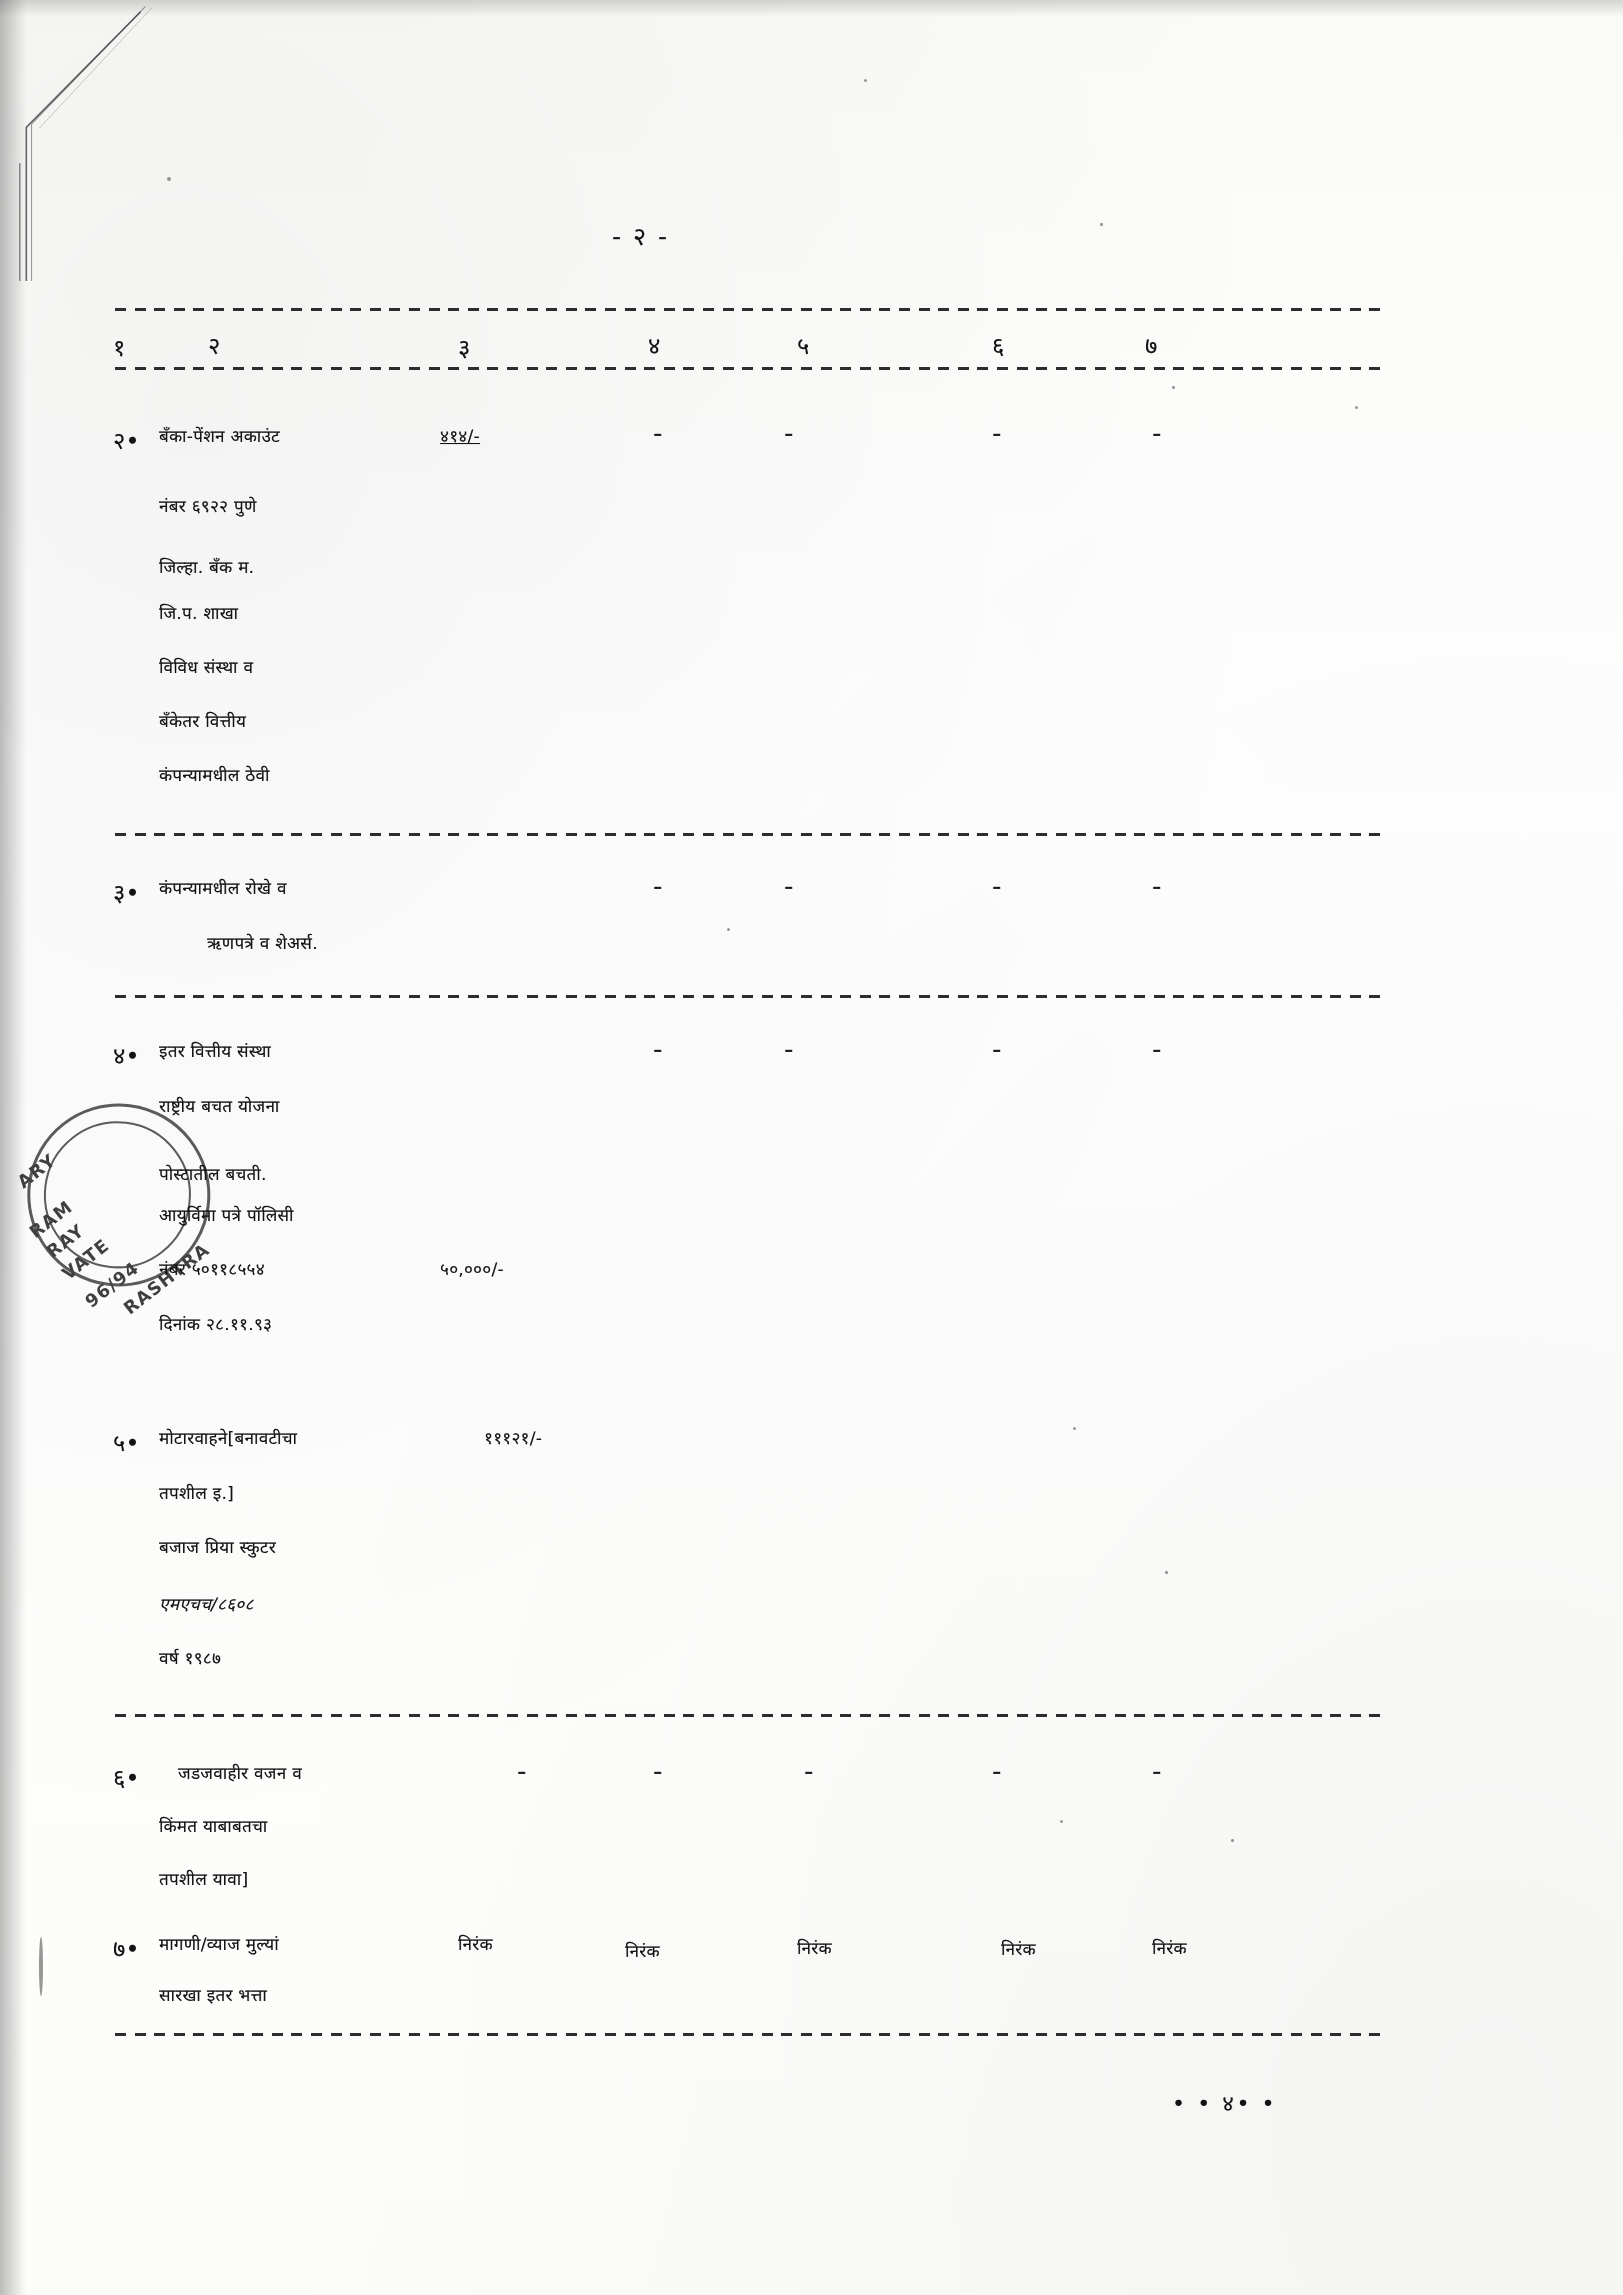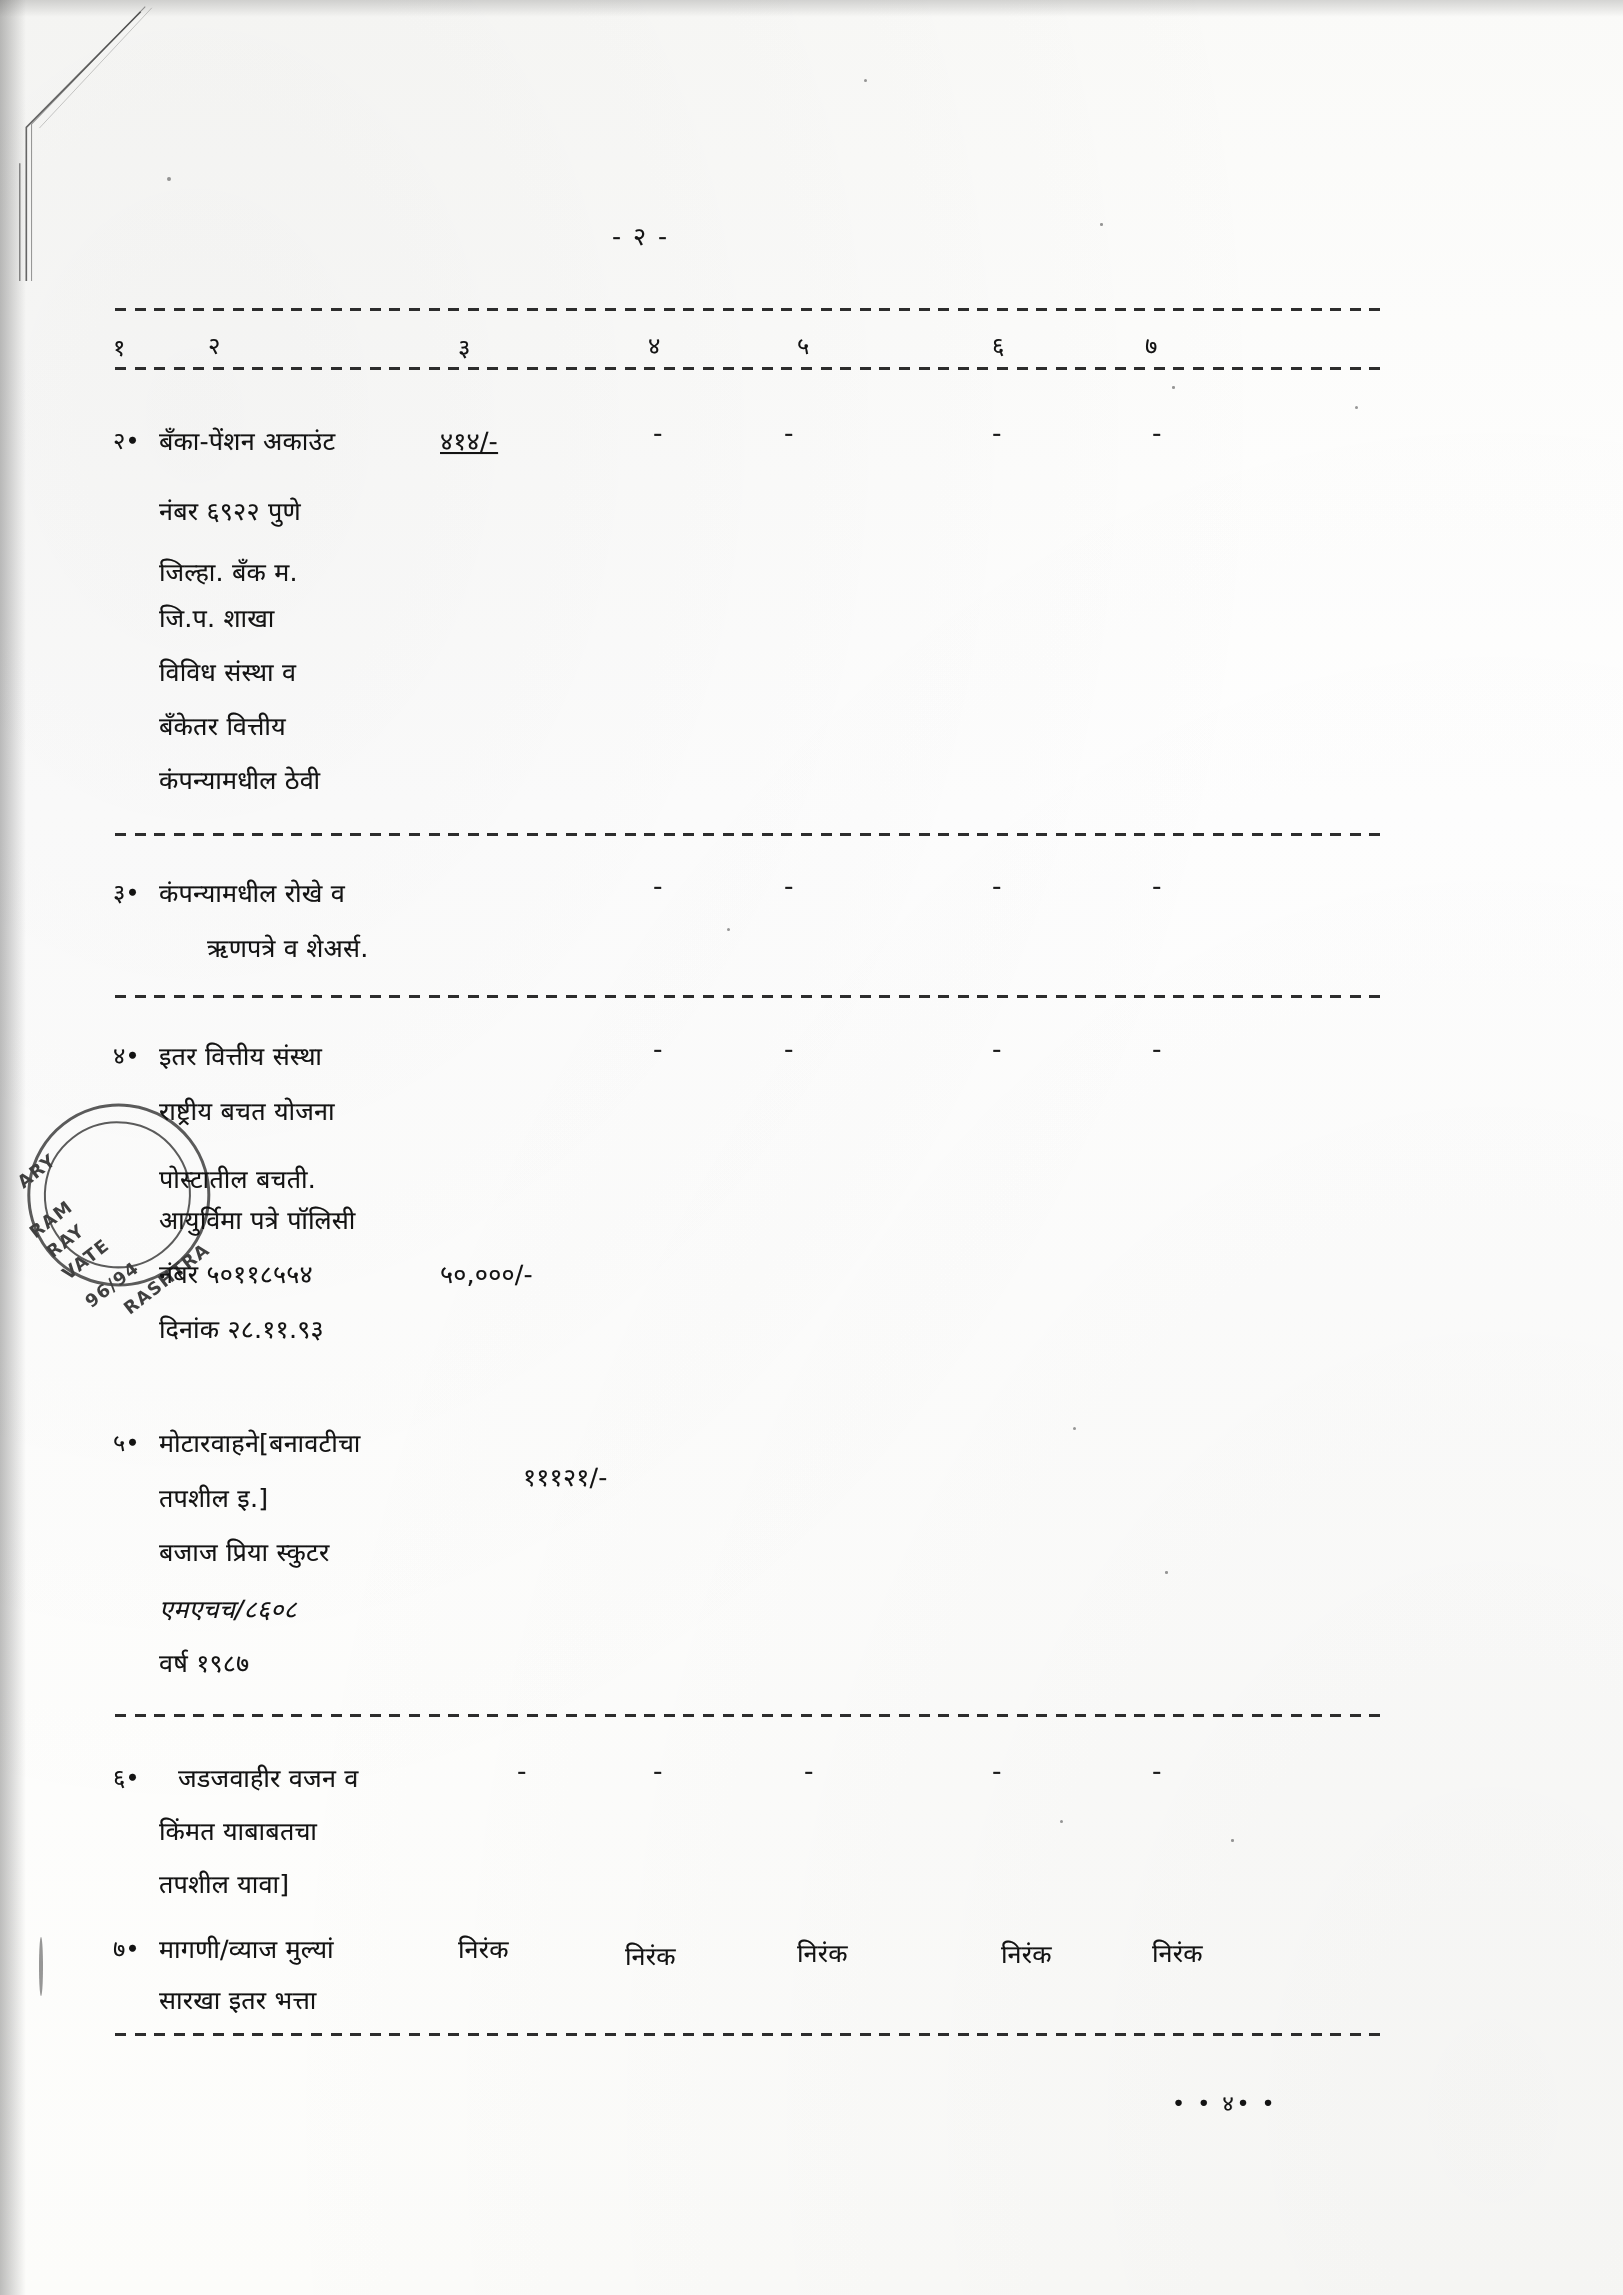--- a/index.html
+++ b/index.html
@@ -89,21 +89,21 @@
 
   .colhead {
     font-size: 23.6px;
   }
 
   .row-num {
     font-size: 23.6px;
   }
 
   .cell {
-    font-size: 25px;
+    font-size: 17px;
     text-align: right;
   }
 
   .dash-cell {
     font-size: 26px;
     color: #1a1a1a;
   }
 
   
   .rule {
@@ -247,21 +247,21 @@
   <div class="t mono-ink dash-cell" style="left:1152px; top:1035px;">-</div>
 
   <div class="t mono-ink row-num" style="left:113px; top:1426px;">५•</div>
 
   <div class="t mono-ink cell" style="left:159px; top:1426px;">मोटारवाहने[बनावटीचा</div>
   <div class="t mono-ink cell" style="left:159px; top:1481px;">तपशील इ.]</div>
   <div class="t mono-ink cell" style="left:159px; top:1535px;">बजाज प्रिया स्कुटर</div>
   <div class="t mono-ink cell" style="left:159px; top:1592px;font-style:italic;">एमएचच/८६०८</div>
   <div class="t mono-ink cell" style="left:159px; top:1646px;">वर्ष १९८७</div>
 
-  <div class="t mono-ink cell" style="left:484px; top:1460px;margin-left:39px;">१११२१/-</div>
+  <div class="t mono-ink cell" style="left:484px; top:1426px;">१११२१/-</div>
 
   <div class="rule" style="left:115px; top:1714px; width:1267px;"></div>
 
   <div class="t mono-ink row-num" style="left:113px; top:1761px;">६•</div>
 
   <div class="t mono-ink cell" style="left:159px; top:1761px;margin-left:19px;">जडजवाहीर वजन व</div>
   <div class="t mono-ink cell" style="left:159px; top:1814px;">किंमत याबाबतचा</div>
   <div class="t mono-ink cell" style="left:159px; top:1867px;">तपशील यावा]</div>
 
   <div class="t mono-ink dash-cell" style="left:517px; top:1757px;">-</div>

